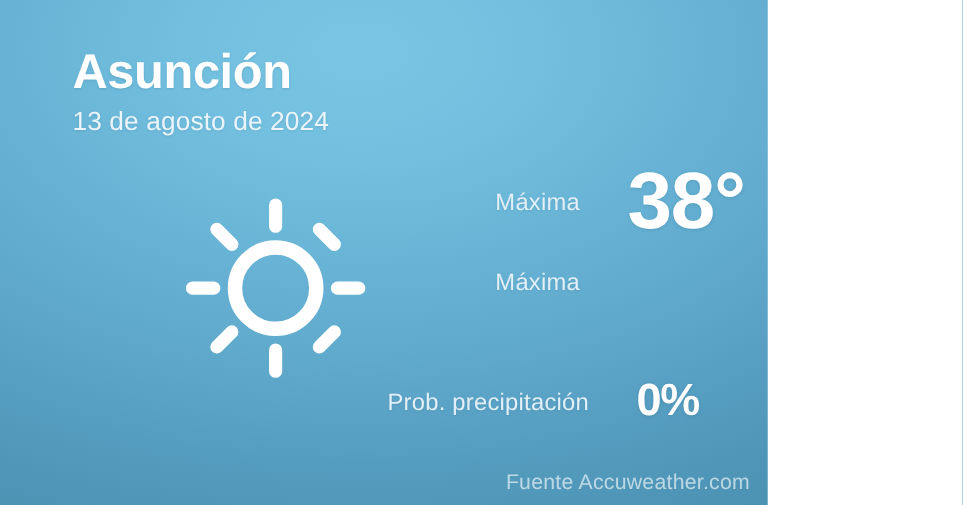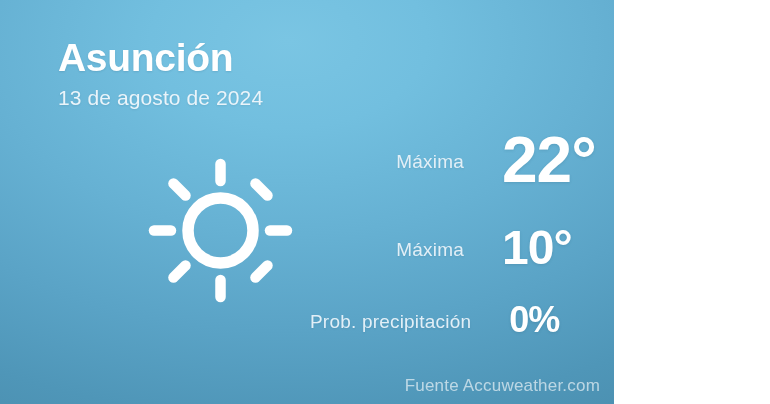--- a/index.html
+++ b/index.html
@@ -166,26 +166,25 @@
 
         <line x1="107.5" y1="119.5" x2="119.5" y2="107.5"></line>
       </g>
     </svg>
   </div>
 
   <div class="readings">
 
     <div class="reading-row row-max">
       <div class="reading-label">Máxima</div>
-      <div class="reading-value">22°</div>
+      <div class="reading-value">38°</div>
     </div>
 
     <div class="reading-row row-min">
       <div class="reading-label">Máxima</div>
-      <div class="reading-value">10°</div>
     </div>
 
     <div class="reading-row row-precip">
       <div class="reading-label">Prob. precipitación</div>
       <div class="reading-value">0%</div>
     </div>
 
   </div>
 
   <div class="source-credit">Fuente Accuweather.com</div>

